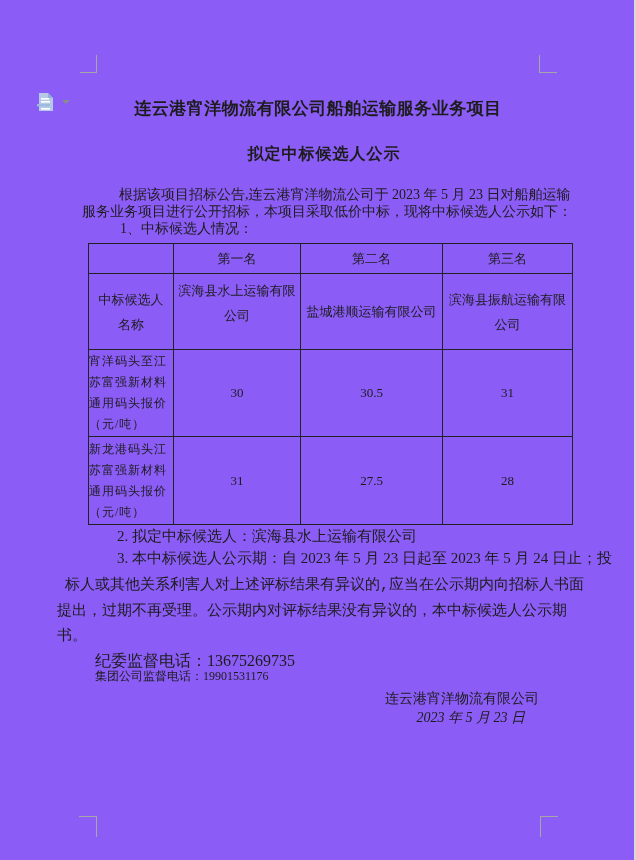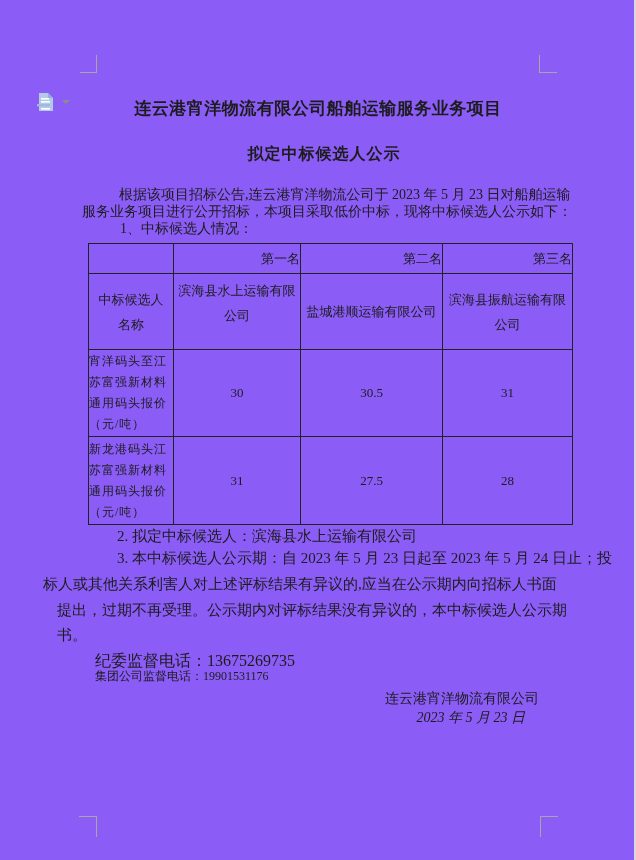--- a/index.html
+++ b/index.html
@@ -21,29 +21,29 @@
   .p-line{position:absolute;font-size:14px;white-space:nowrap;}
   .intro-1{left:119px;top:186px;}
   .intro-2{left:82px;top:203px;}
   .intro-3{left:120px;top:220px;}
   
   table.bid{
     position:absolute;left:88px;top:243px;border-collapse:collapse;table-layout:fixed;
     font-family:"Liberation Serif","DejaVu Serif",serif;color:#1c1c1c;
   }
   table.bid td,table.bid th{border:1px solid #222222;padding:0;overflow:hidden;}
-  table.bid th{font-weight:normal;font-size:13px;text-align:right;vertical-align:middle;}
+  table.bid th{font-weight:normal;font-size:13px;text-align:center;vertical-align:middle;}
   .r2 td{font-size:13px;text-align:center;vertical-align:middle;line-height:25px;}
   .r2 td.vtop{vertical-align:top;padding-top:4px;margin-left:27px;}
   .rowlabel{font-size:12px;text-align:left;vertical-align:middle;line-height:21px;padding:2px 2px 2px 4px;letter-spacing:1px;margin-top:14px;}
   .num{font-size:13px;text-align:center;vertical-align:middle;}
   
   .item2{left:117px;top:527px;font-size:15px;}
   .p3-1{left:117px;top:549px;font-size:15px;}
-  .p3-2{left:43px;top:575px;font-size:15px;}
+  .p3-2{left:65px;top:575px;font-size:15px;font-family:Liberation Mono, monospace;}
   .p3-3{left:57px;top:601px;font-size:15px;}
   .p3-4{left:57px;top:626px;font-size:15px;}
   .phone1{left:95px;top:651px;font-size:16px;}
   .phone2{left:95px;top:668px;font-size:12px;}
   .sig{position:absolute;right:97px;top:690px;text-align:right;font-size:14px;line-height:17px;}
   .sig .date{padding-right:14px;margin-top:2px;font-style:italic;}
   
   .paste-wrap{left:37px;top:92px;width:36px;height:22px;}
   .paste-doc{position:absolute;left:0;top:0;}
   .paste-arrow{position:absolute;left:25px;top:8px;width:0;height:0;

